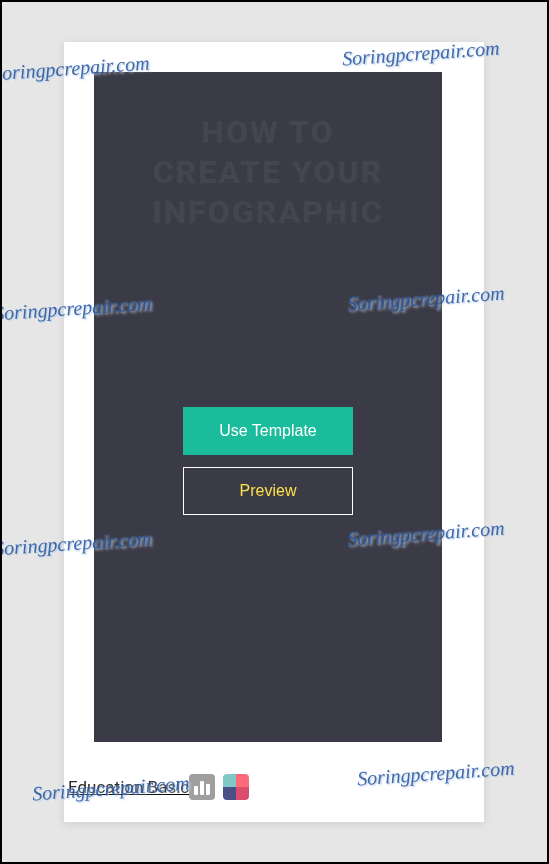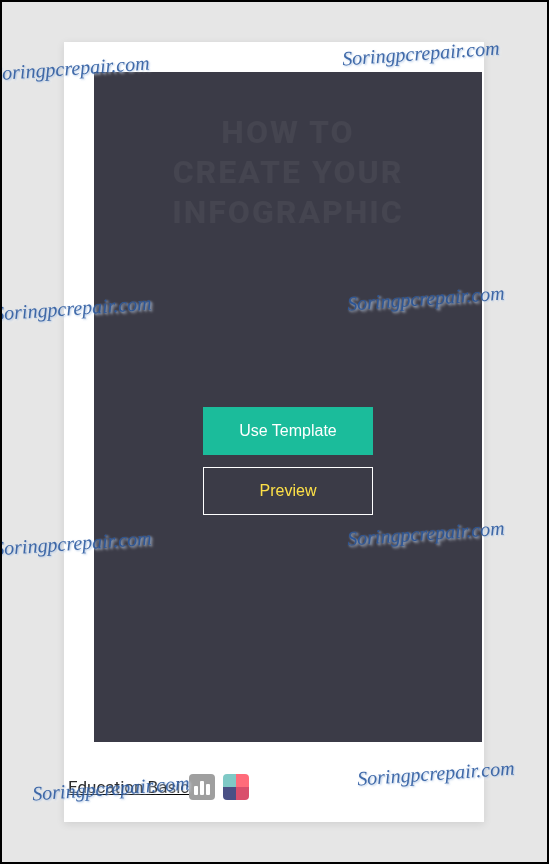--- a/index.html
+++ b/index.html
@@ -22,21 +22,21 @@
       top: 40px;
       width: 420px;
       height: 780px;
       background: #fff;
       box-shadow: 0 2px 8px rgba(0,0,0,0.1);
     }
     .thumb {
       position: absolute;
       left: 30px;
       top: 30px;
-      width: 388px;
+      width: 348px;
       height: 670px;
       background: #3b3b47;
       display: flex;
       flex-direction: column;
       align-items: center;
     }
     .thumb-heading {
       text-align: center;
       font-size: 32px;
       font-weight: 800;

